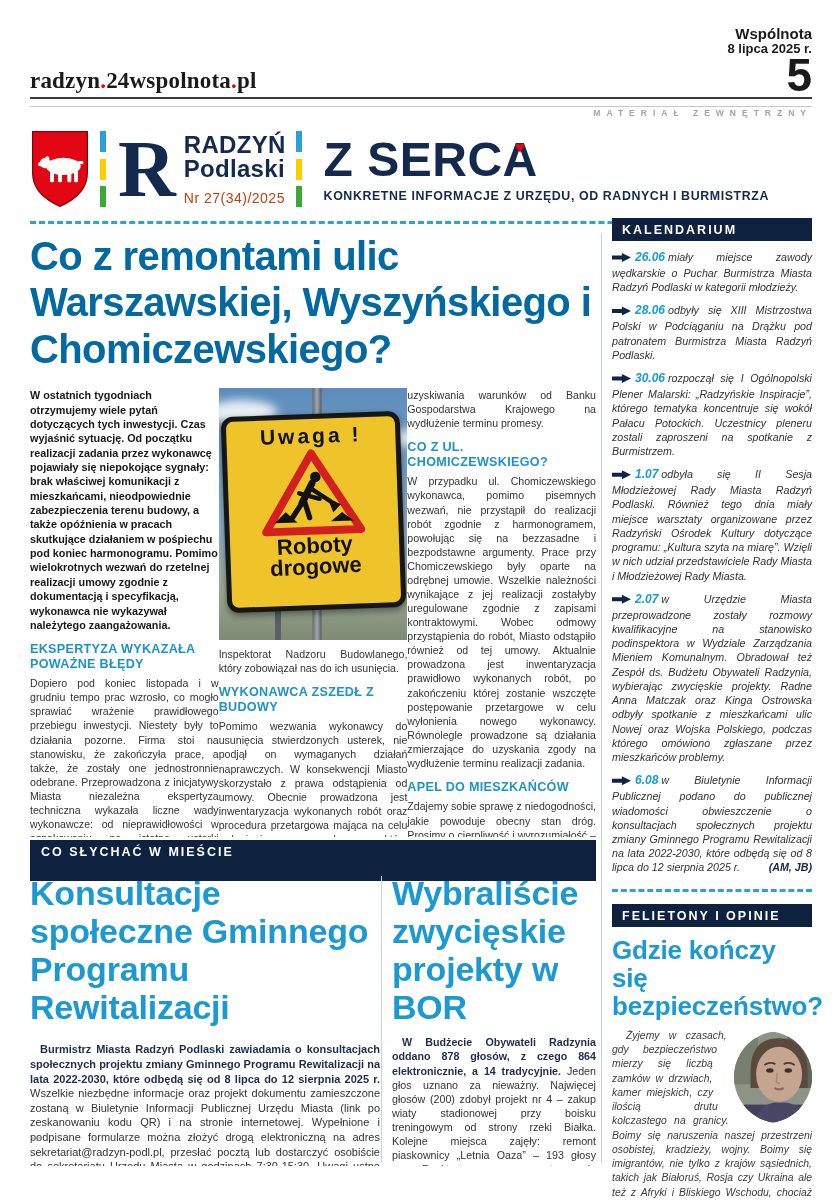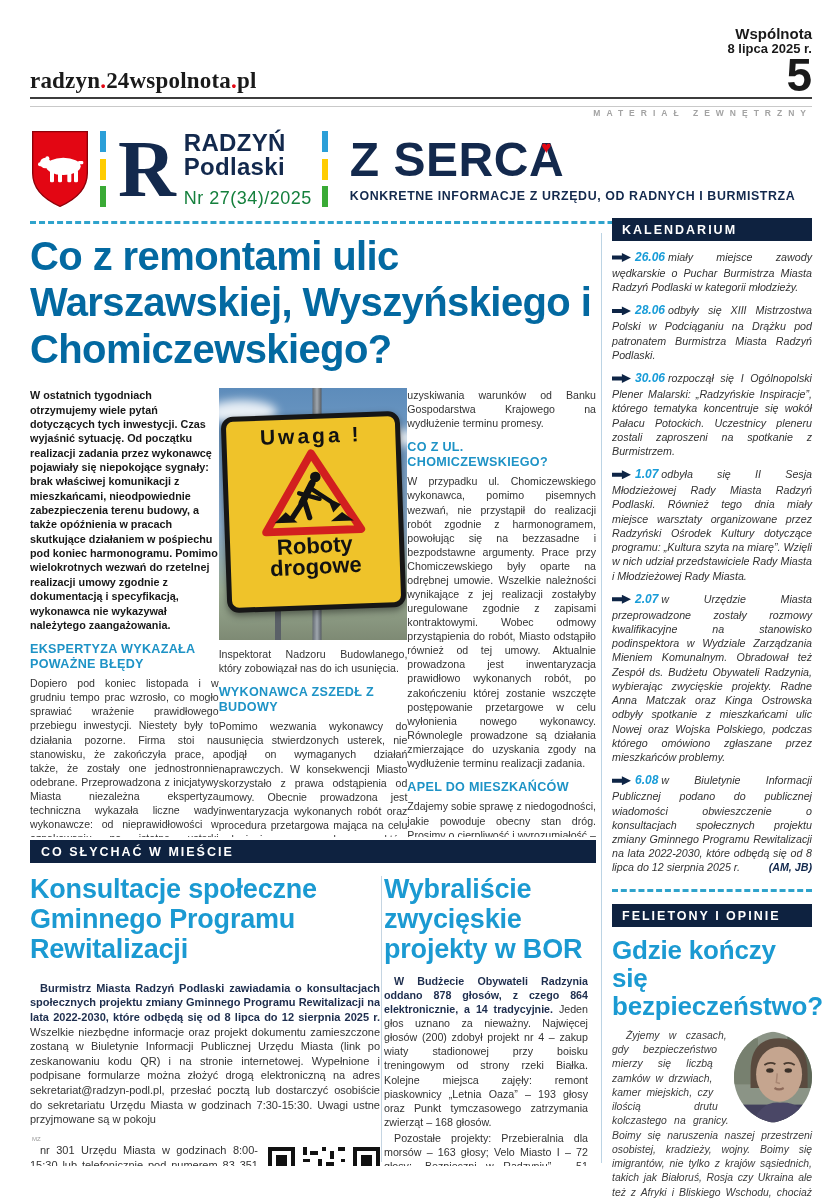--- a/index.html
+++ b/index.html
@@ -25,21 +25,21 @@
   .header{position:absolute;left:30px;right:28px;top:120px;height:98px;display:flex;align-items:center;}
   .shield{flex:none;}
   .vbar{flex:none;width:6px;height:76px;display:flex;flex-direction:column;justify-content:space-between;margin:0 10px;}
   .vbar i{display:block;width:6px;height:21px;}
   .vbar .s1{background:#2b9fd8;}
   .vbar .s2{background:#ffcc00;}
   .vbar .s3{background:#3aaa35;}
   .bigR{font-family:"Liberation Serif",serif;font-weight:700;font-size:80px;line-height:.85;color:#13294d;margin:0 8px 0 2px;}
   .brandname{line-height:1;}
   .bn1,.bn2{font-size:24px;font-weight:800;color:#13294d;letter-spacing:.3px;}
-  .bn3{font-size:18px;color:#15803d;margin-top:10px;letter-spacing:.5px;}
+  .bn3{font-size:14px;color:#c2410c;margin-top:10px;letter-spacing:.5px;}
   .titleblock{margin-left:12px;flex:1;}
   .zsm{font-size:48px;font-weight:800;color:#13294d;letter-spacing:.5px;line-height:1;white-space:nowrap;}
   .aheart{position:relative;display:inline-block;}
   .aheart .heart{position:absolute;left:50%;top:3px;transform:translateX(-50%);font-size:17px;color:#e30613;line-height:1;}
   .zsm-sub{font-size:12.4px;font-weight:700;color:#13294d;letter-spacing:.6px;margin-top:5px;white-space:nowrap;}
 
   .dashline{border-top:3px dashed #2fa3cc;}
   .d1{position:absolute;left:30px;right:28px;top:221px;}
 
   
@@ -61,25 +61,25 @@
         background:linear-gradient(90deg,#636a71,#a0a7ae,#565c63);}
   .pole2{position:absolute;left:30%;bottom:0;height:60px;width:6px;background:#5a6067;}
   .sign{position:absolute;left:5px;right:5px;top:26px;height:196px;background:#efc32a;border:5px solid #161616;
         border-radius:12px;transform:rotate(-2deg);display:flex;flex-direction:column;align-items:center;
         box-shadow:0 3px 7px rgba(0,0,0,.45);}
   .sign-top{font-size:21px;font-weight:700;color:#121212;letter-spacing:3px;margin-top:5px;}
   .sign-bot{font-size:22px;font-weight:700;color:#121212;line-height:.95;text-align:center;transform:rotate(-1deg);}
 
   
   .citybar{position:absolute;left:30px;top:840px;width:566px;background:#0e2240;color:#fff;
-           font-size:12.5px;font-weight:700;letter-spacing:2px;padding:5px 11px 4px;}
+           font-size:12.5px;font-weight:700;letter-spacing:2px;padding:5px 11px 22px;}
   .art1{position:absolute;left:30px;top:874px;width:350px;height:292px;overflow:hidden;}
-  .art2{position:absolute;left:384px;top:874px;width:204px;height:292px;overflow:hidden;}
+  .art2{position:absolute;left:392px;top:874px;width:204px;height:292px;overflow:hidden;}
   .vdiv2{position:absolute;left:381px;top:876px;width:1px;height:286px;background:#c5d5e2;}
-  .art1 h2,.art2 h2{margin:0 0 9px 0;font-size:27px;line-height:1.12;letter-spacing:-.2px;font-weight:800;color:#1b9ad2;}
+  .art1 h2,.art2 h2{margin:0 0 9px 0;font-size:34px;line-height:1.12;letter-spacing:-.2px;font-weight:800;color:#1b9ad2;}
   .art1 p{margin:16px 0 2px 0;font-size:11px;line-height:1.33;text-align:justify;hyphens:auto;text-indent:10px;color:#333;}
   .art2 p{margin:0 0 2px 0;font-size:10.7px;line-height:1.32;text-align:justify;hyphens:auto;text-indent:10px;color:#333;}
   .bold-navy{font-weight:700;color:#1d2d4d;}
   .qr{float:right;width:112px;height:112px;margin:4px 0 4px 10px;background:#fff;}
   .qr svg{width:112px;height:112px;display:block;}
   .a1rest{overflow:visible;}
 
   
   .vdiv-main{position:absolute;left:601px;top:233px;width:1px;height:930px;background:#bcd4e4;}
   .sidebar{position:absolute;left:612px;top:218px;width:200px;}

